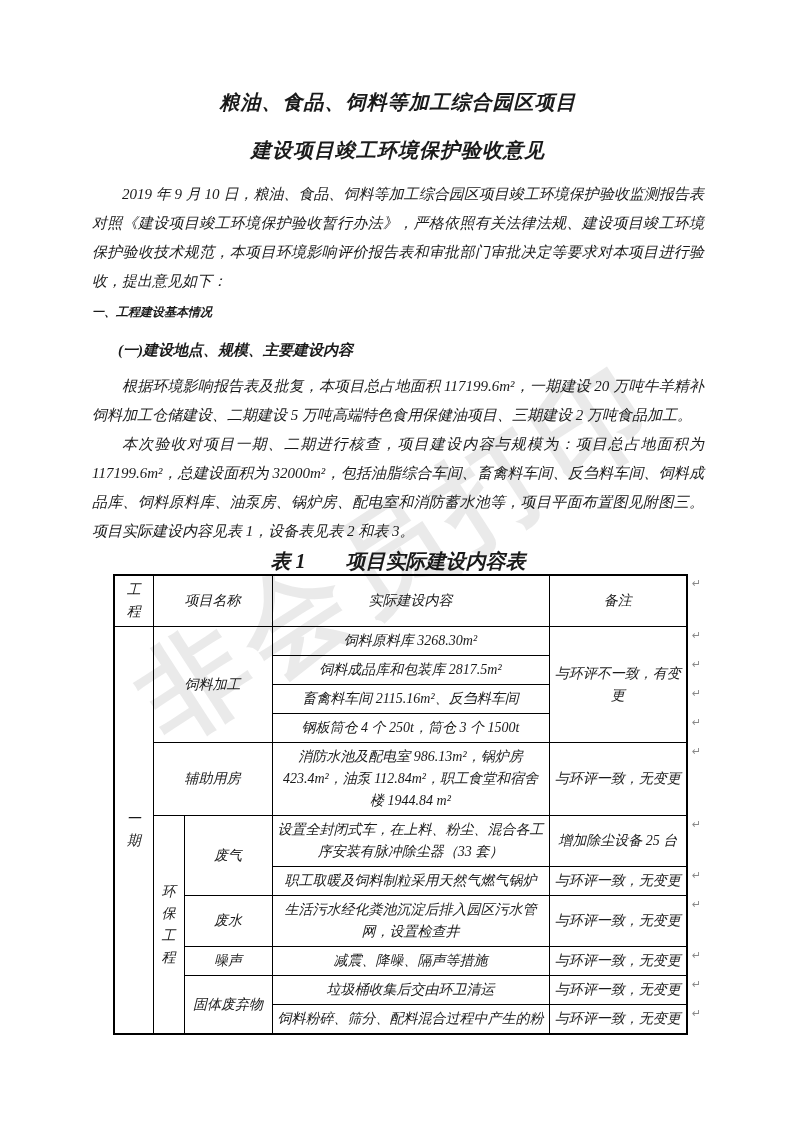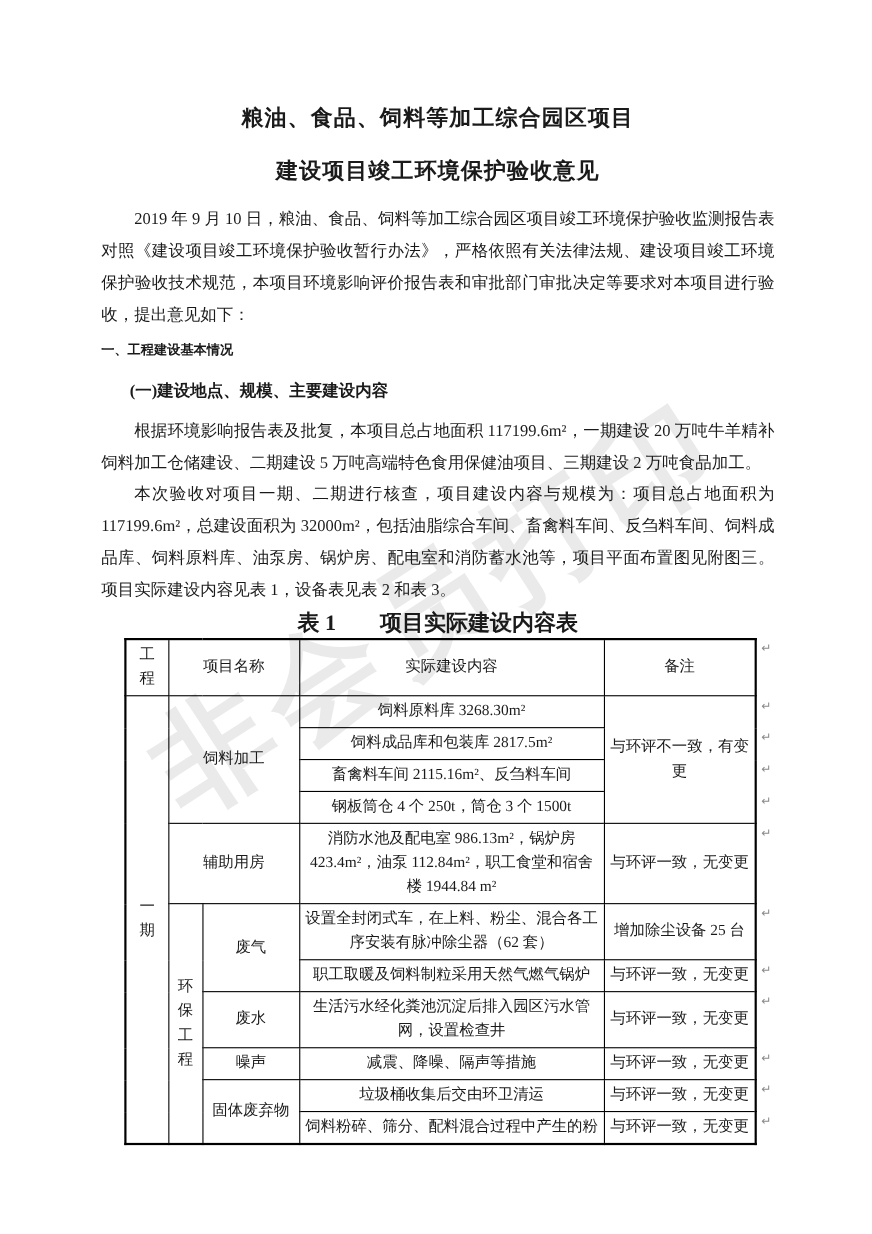--- a/index.html
+++ b/index.html
@@ -19,23 +19,24 @@
     font-weight: bold;
     color: rgba(90, 90, 90, 0.13);
     letter-spacing: 10px;
     white-space: nowrap;
     transform: rotate(-33deg);
     transform-origin: 0 50%;
     pointer-events: none;
   }
   .content {
     position: absolute;
-    left: 92px; top: 84px;
+    left: 92px; top: 78px;
     width: 612px;
     z-index: 1;
+    font-style: italic;
   }
   .doc-title {
     text-align: center;
     font-size: 20px;
     font-weight: bold;
     line-height: 48px;
     letter-spacing: 1px;
   }
   .titles { margin-bottom: 6px; }
   p.body-para {
@@ -153,21 +154,21 @@
         <td class="cell-content">钢板筒仓 4 个 250t，筒仓 3 个 1500t</td>
       </tr>
       <tr>
         <td colspan="2">辅助用房</td>
         <td class="cell-content">消防水池及配电室 986.13m²，锅炉房 423.4m²，油泵 112.84m²，职工食堂和宿舍楼 1944.84 m²</td>
         <td class="cell-note">与环评一致，无变更</td>
       </tr>
       <tr>
         <td rowspan="6" class="v-env">环保工程</td>
         <td rowspan="2">废气</td>
-        <td class="cell-content">设置全封闭式车，在上料、粉尘、混合各工序安装有脉冲除尘器（62 套）</td>
+        <td class="cell-content">设置全封闭式车，在上料、粉尘、混合各工序安装有脉冲除尘器（33 套）</td>
         <td class="cell-note">增加除尘设备 25 台</td>
       </tr>
       <tr>
         <td class="cell-content">职工取暖及饲料制粒采用天然气燃气锅炉</td>
         <td class="cell-note">与环评一致，无变更</td>
       </tr>
       <tr>
         <td>废水</td>
         <td class="cell-content">生活污水经化粪池沉淀后排入园区污水管网，设置检查井</td>
         <td class="cell-note">与环评一致，无变更</td>

